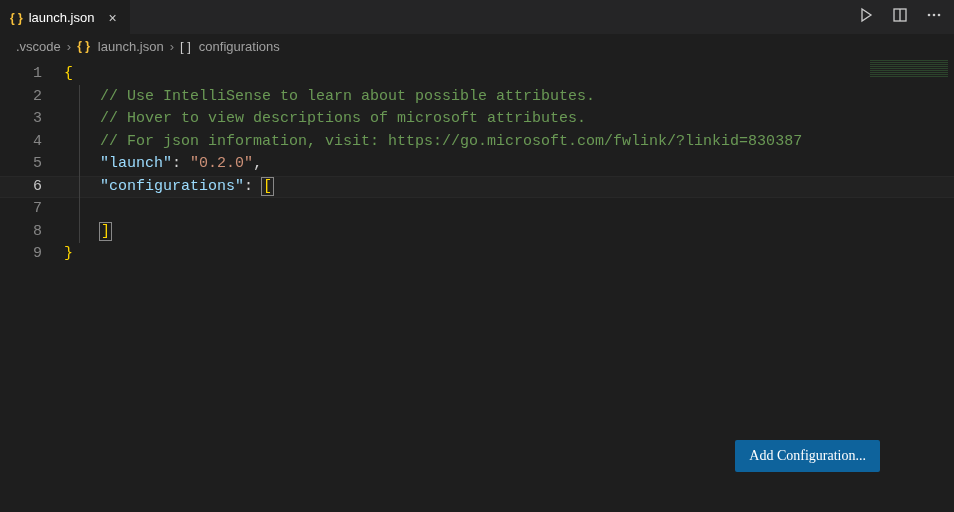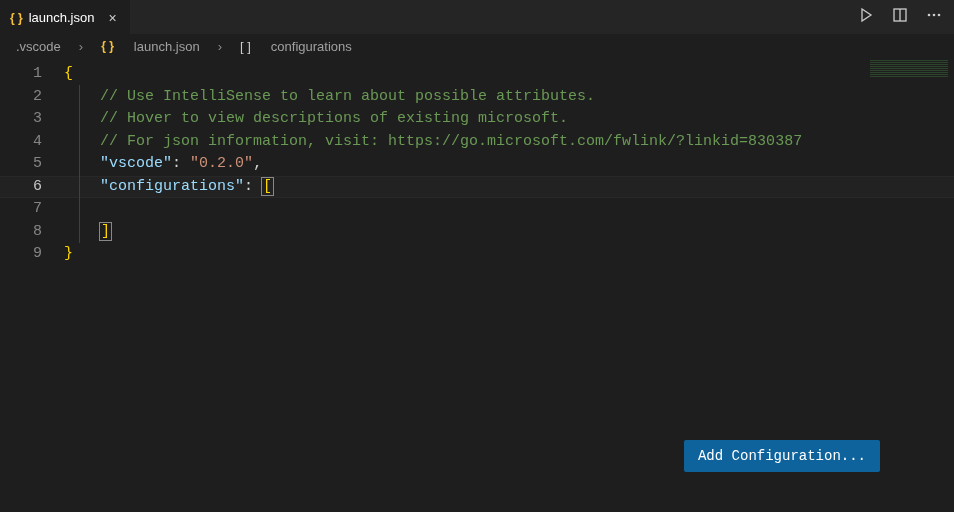--- a/index.html
+++ b/index.html
@@ -51,21 +51,21 @@
       color: #cccccc;
     }
     .tab-actions svg { width: 16px; height: 16px; }
     .breadcrumbs {
       height: 22px;
       display: flex;
       align-items: center;
       padding: 4px 16px;
       font-size: 13px;
       color: #a0a0a0;
-      gap: 16px;
+      gap: 4px;
     }
     .bc-sep { color: #888; margin: 0 2px; }
     .bc-icon { color: #f9c23c; font-weight: bold; font-size: 12px; margin-right: 4px; }
     .bc-brackets { color: #cccccc; margin-right: 4px; }
     .editor-area {
       position: relative;
       display: flex;
       height: calc(100% - 57px);
       font-family: Consolas, "Courier New", monospace;
       font-size: 15px;
@@ -130,21 +130,21 @@
     }
     .add-config-btn {
       position: absolute;
       right: 74px;
       bottom: 40px;
       background: #0e639c;
       color: #ffffff;
       border: none;
       padding: 8px 14px;
       font-size: 14px;
-      font-family: Liberation Mono, monospace;
+      font-family: Liberation Serif, serif;
       border-radius: 2px;
       cursor: pointer;
     }
     .scrollbar-area {
       position: absolute;
       right: 0;
       top: 57px;
       bottom: 22px;
       width: 14px;
     }
@@ -210,23 +210,23 @@
     <div>5</div>
     <div class="current">6</div>
     <div>7</div>
     <div>8</div>
     <div>9</div>
   </div>
   <div class="indent-guide"></div>
   <div class="code">
     <div class="code-line"><span class="tk-brace">{</span></div>
     <div class="code-line">    <span class="tk-comment">// Use IntelliSense to learn about possible attributes.</span></div>
-    <div class="code-line">    <span class="tk-comment">// Hover to view descriptions of existing microsoft.</span></div>
+    <div class="code-line">    <span class="tk-comment">// Hover to view descriptions of microsoft attributes.</span></div>
     <div class="code-line">    <span class="tk-comment">// For json information, visit: </span><span class="tk-link">https://go.microsoft.com/fwlink/?linkid=830387</span></div>
-    <div class="code-line">    <span class="tk-key">"<span>vscode</span>"</span><span class="tk-punc">: </span><span class="tk-string">"<span>0.2.0</span>"</span><span class="tk-punc">,</span></div>
+    <div class="code-line">    <span class="tk-key">"<span>launch</span>"</span><span class="tk-punc">: </span><span class="tk-string">"<span>0.2.0</span>"</span><span class="tk-punc">,</span></div>
     <div class="code-line">    <span class="tk-key">"<span>configurations</span>"</span><span class="tk-punc">: </span><span class="tk-brace cursor-bracket">[</span></div>
     <div class="code-line"> </div>
     <div class="code-line">    <span class="tk-brace cursor-bracket">]</span></div>
     <div class="code-line"><span class="tk-brace">}</span></div>
   </div>
 </div>
 
 <div class="minimap"></div>
 
 <button class="add-config-btn">Add Configuration...</button>

